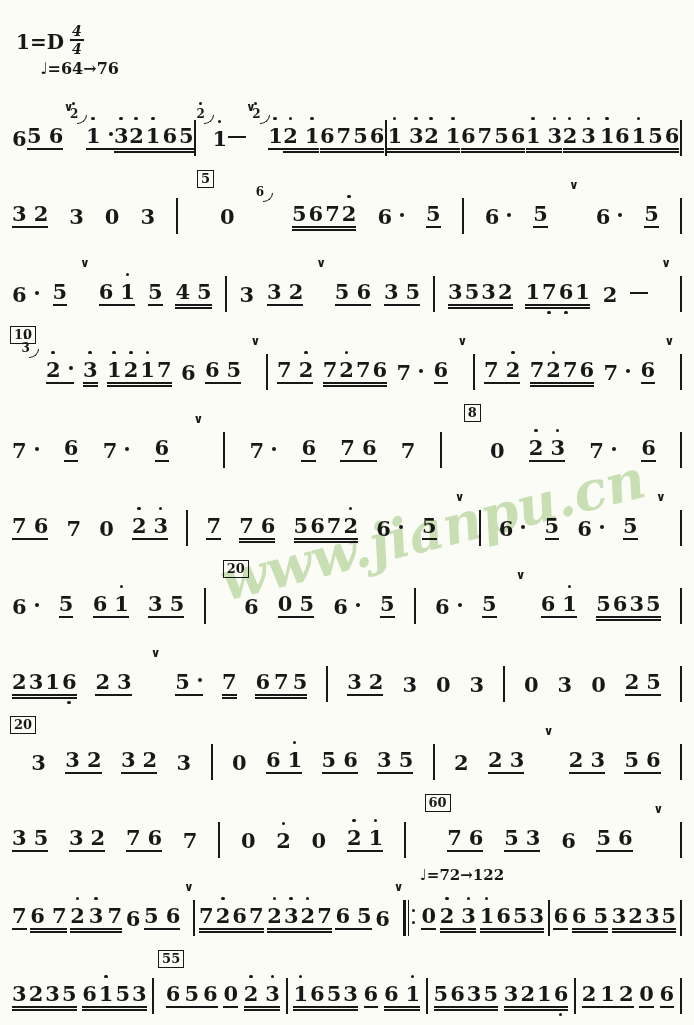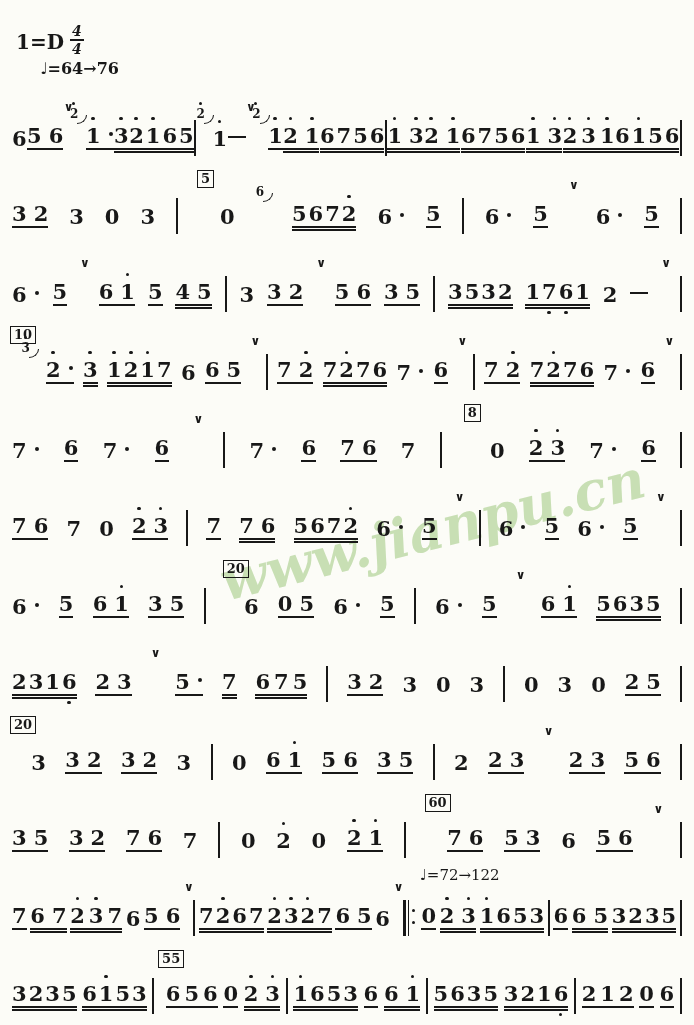--- a/index.html
+++ b/index.html
@@ -45,21 +45,21 @@
   .br{font-family:"DejaVu Sans",sans-serif;font-weight:bold;font-size:12px;
       margin-bottom:36px;margin-right:-4px;}
   .gr{position:relative;font-weight:bold;font-size:12px;margin-bottom:26px;margin-right:-2px;white-space:nowrap;}
   .gr .od{top:-5px;width:3px;height:3px;}
   .tie{display:inline-block;width:9px;height:8px;border-right:1.5px solid #181818;
        border-bottom:1.5px solid #181818;border-bottom-right-radius:100%;margin-left:-1px;vertical-align:-6px;}
   .mark{width:0;position:relative;}
   .mark b{position:absolute;left:-2px;bottom:40px;border:1.5px solid #181818;
           font-size:13px;font-weight:bold;line-height:15px;padding:0 3px 1px;white-space:nowrap;}
   .tmark{width:0;position:relative;}
-  .tmark b{position:absolute;left:2px;bottom:46px;font-size:15px;font-weight:normal;white-space:nowrap;margin-top:11px;}
+  .tmark b{position:absolute;left:2px;bottom:46px;font-size:15px;font-weight:bold;white-space:nowrap;margin-top:11px;}
   .dash{width:18px;height:2.5px;background:#181818;margin-bottom:12px;}
 </style>
 </head>
 <body>
 
 <div class="sheet">
   <div class="hdr">
     <div class="meta">
       <div class="keyrow">
         <span>1=D</span>

